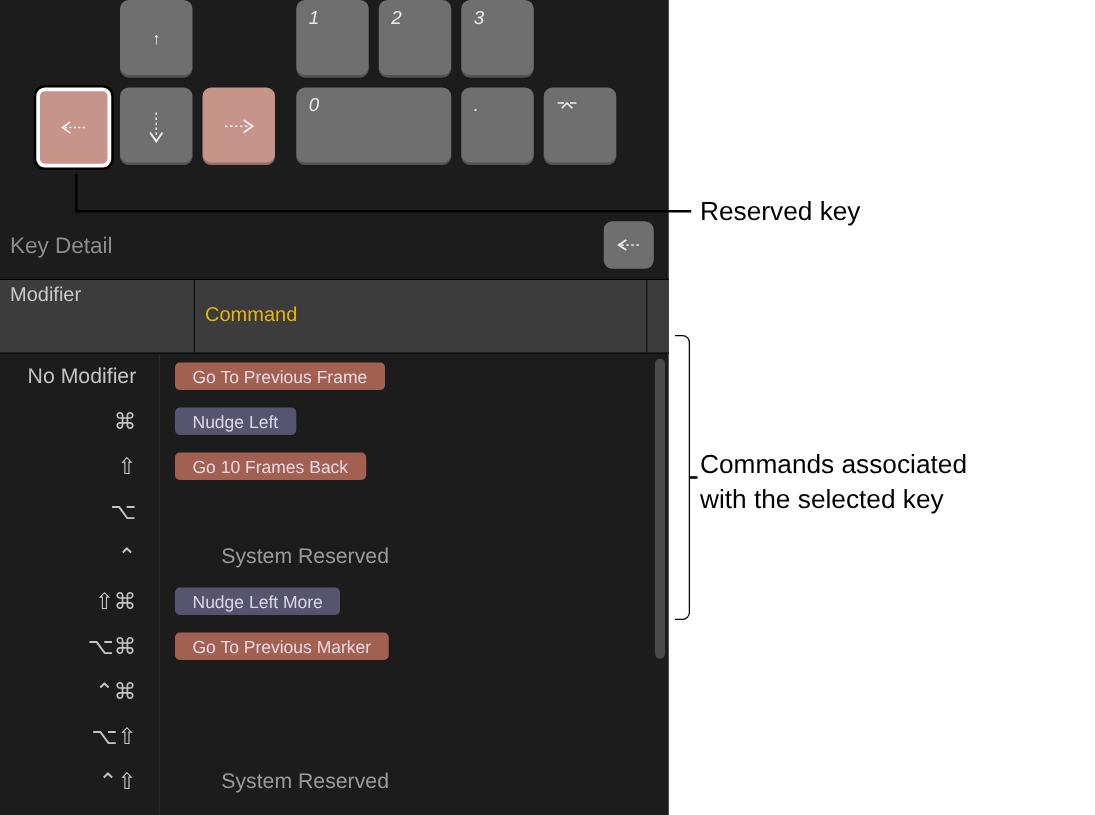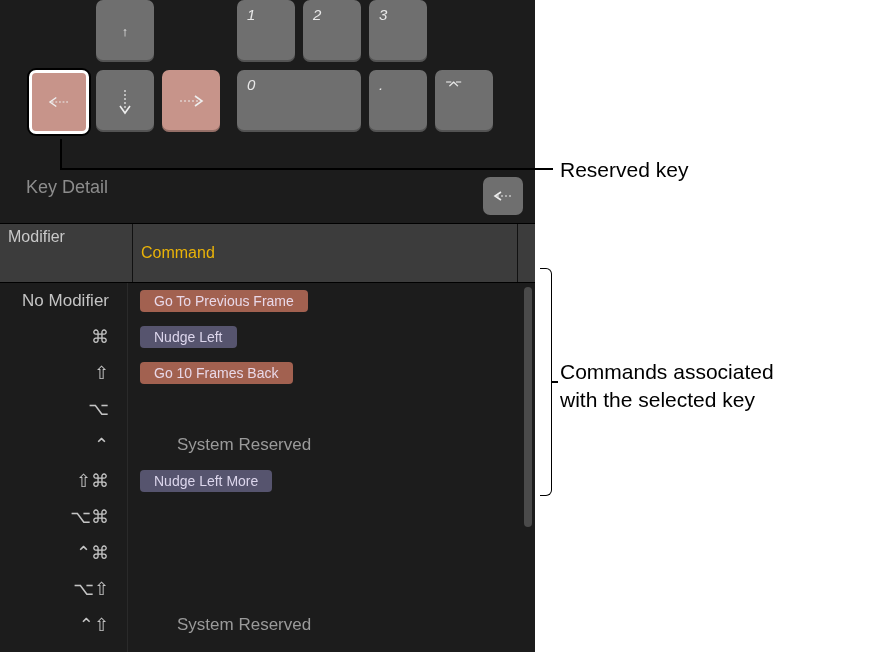--- a/index.html
+++ b/index.html
@@ -48,22 +48,23 @@
     .key-num .key-glyph {
       top: 6px;
       left: 10px;
       font-size: 15px;
       font-style: italic;
       color: #e8e8e8;
     }
     
     .kd-header {
       display: flex;
+      align-items: center;
       justify-content: space-between;
-      padding: 12px 10px 8px 26px;
+      padding: 12px 10px 8px 8px;
     }
     .kd-title {
       font-size: 18px;
       color: #8c8c8c;
     }
     .kd-keybtn {
       width: 40px;
       height: 38px;
       background: #6f6f6f;
       border-radius: 7px;
@@ -73,21 +74,21 @@
       margin-right: 2px;
     }
     
     .tbl-head {
       display: flex;
       background: #3c3c3c;
       border-top: 1px solid #000;
       border-bottom: 1px solid #000;
     }
     .th-mod {
-      width: 133px;
+      width: 156px;
       padding: 4px 8px;
       font-size: 16px;
       color: #c9c9c9;
       border-right: 1px solid #111;
     }
     .th-cmd {
       flex: 1;
       padding: 20px 8px;
       font-size: 16px;
       color: #eab308;
@@ -266,20 +267,23 @@
         </div>
     </div>
     <div class="row">
       <div class="cell-mod">⇧⌘</div>
       <div class="cell-cmd">
           <span class="pill purple">Nudge Left More</span>
         </div>
     </div>
     <div class="row">
       <div class="cell-mod">⌥⌘</div>
+      <div class="cell-cmd">
+          <span class="pill orange">Go To Previous Marker</span>
+        </div>
     </div>
     <div class="row">
       <div class="cell-mod">⌃⌘</div>
       <div class="cell-cmd"></div>
     </div>
     <div class="row">
       <div class="cell-mod">⌥⇧</div>
       <div class="cell-cmd"></div>
     </div>
     <div class="row">

